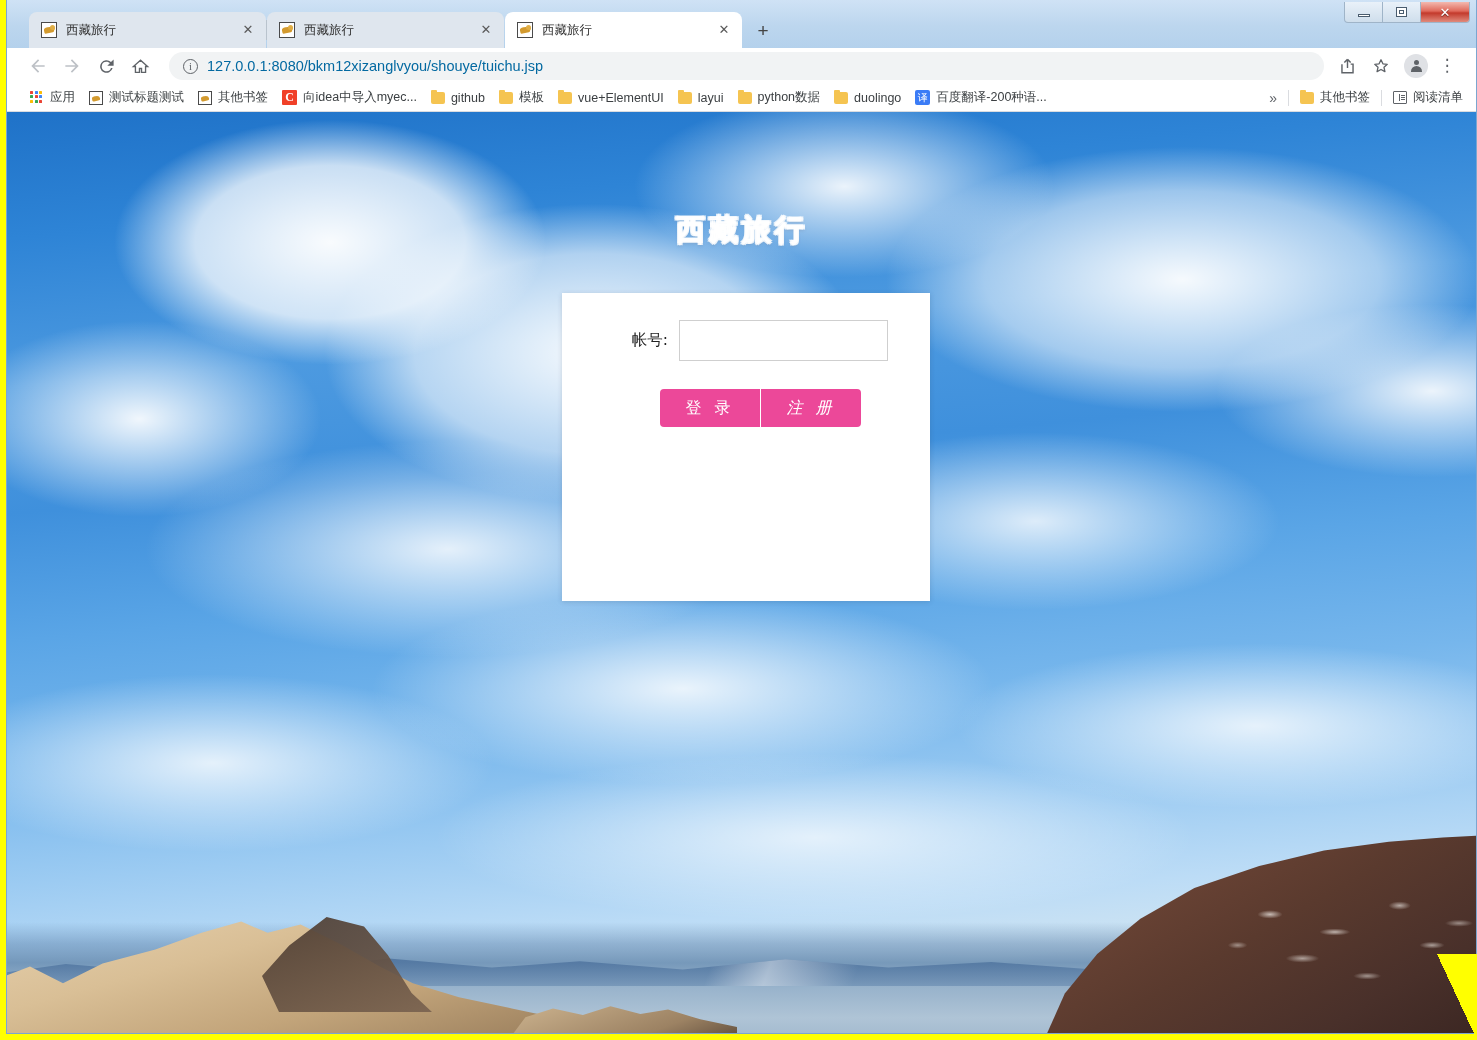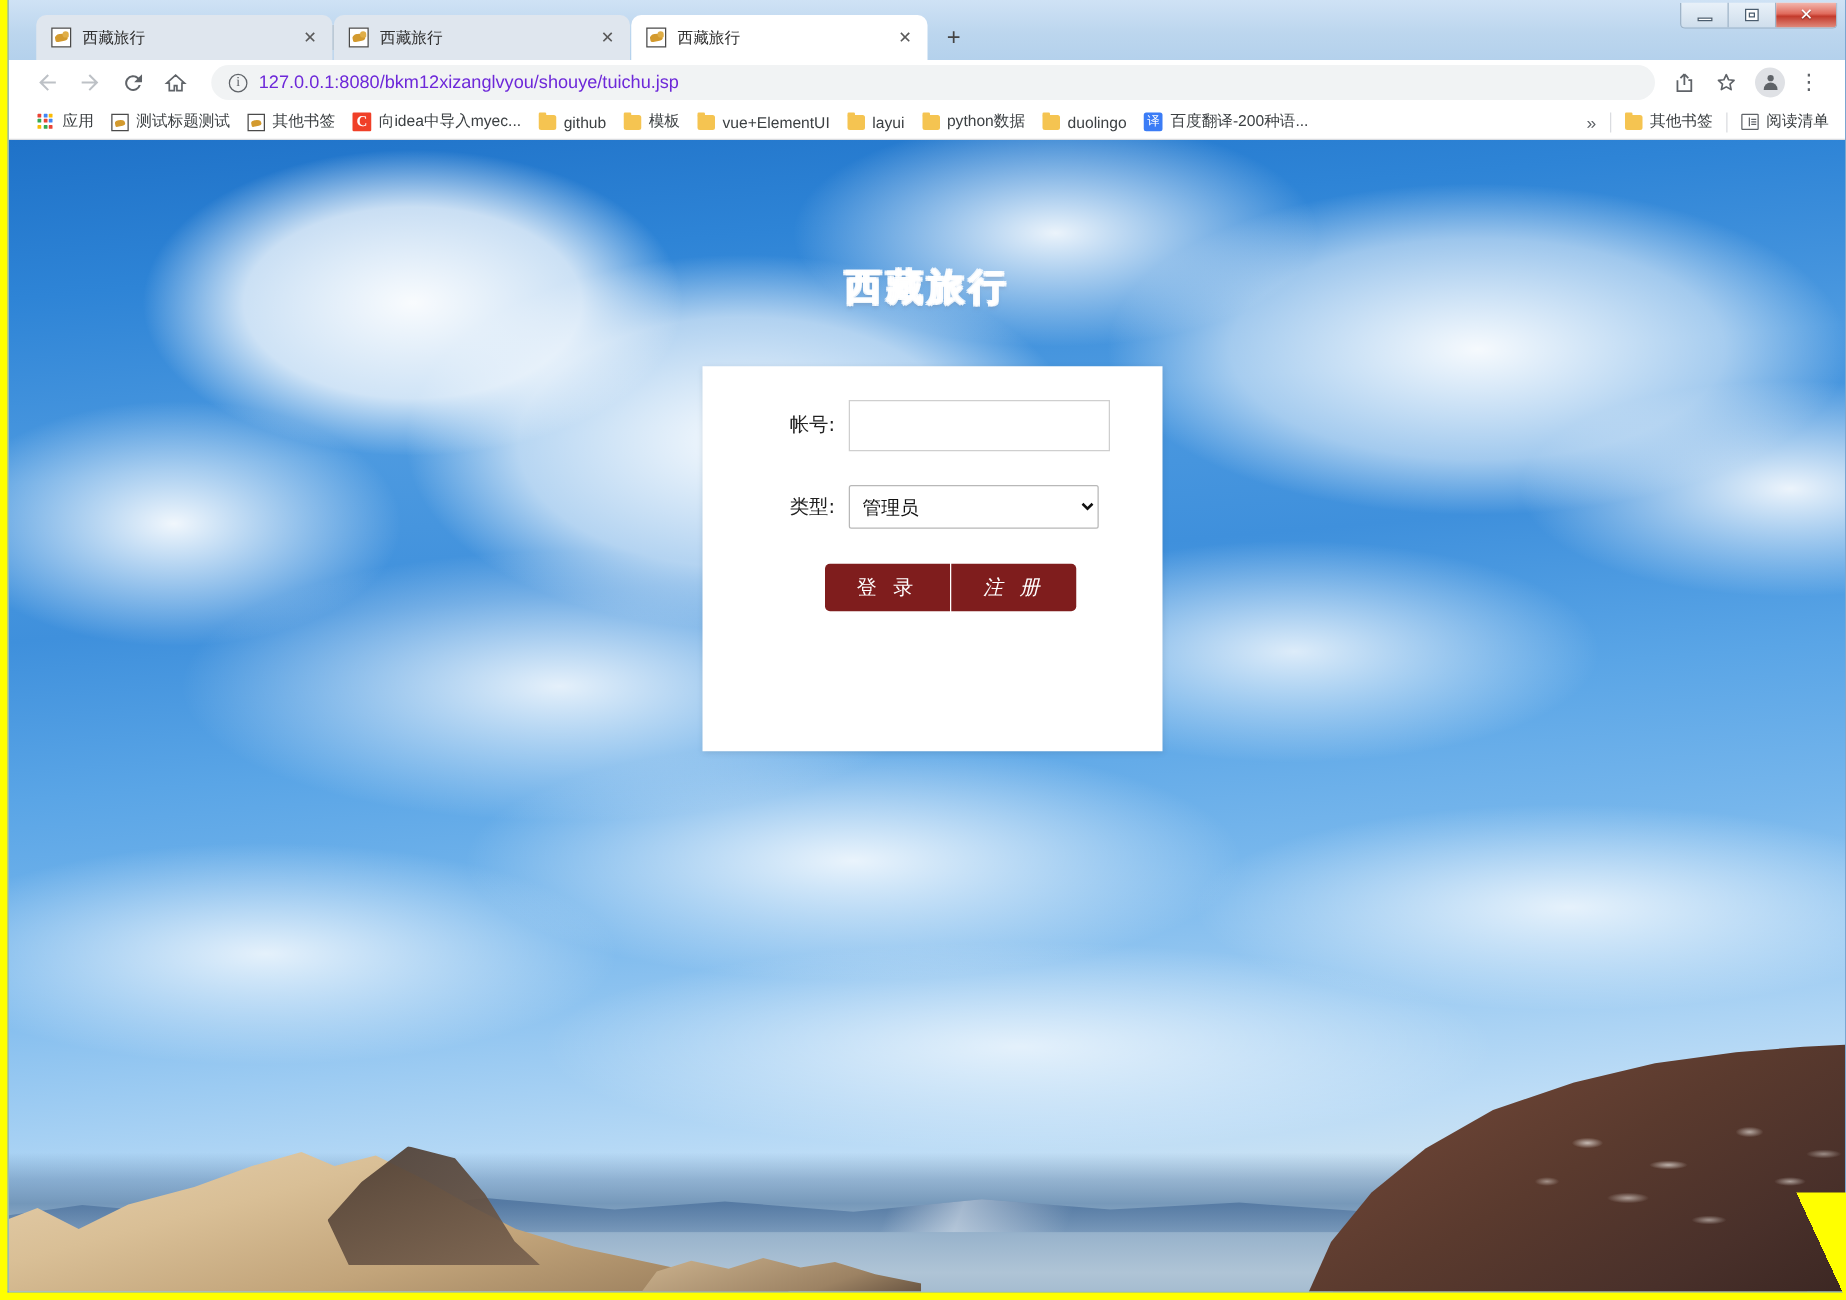--- a/index.html
+++ b/index.html
@@ -183,21 +183,21 @@
     background: #f1f3f4;
     border-radius: 14px;
     display: flex;
     align-items: center;
     padding: 0 14px;
     margin: 0 8px 0 10px;
     min-width: 0;
   }
   #omnibox-url {
     font-size: 14.5px;
-    color: #6d28d9;
+    color: #0369a1;
     white-space: nowrap;
     overflow: hidden;
     text-overflow: ellipsis;
     margin-left: 9px;
   }
   .info-circle {
     width: 15px; height: 15px;
     border: 1.4px solid #5f6368;
     border-radius: 50%;
     color: #5f6368;
@@ -499,21 +499,21 @@
   }
   #button-row {
     display: flex;
     margin-top: 28px;
     padding-left: 98px;
   }
   .form-button {
     height: 38px;
     width: 100px;
     border: none;
-    background: #7f1d1d;
+    background: #ec4899;
     color: #ffffff;
     font-size: 16px;
     letter-spacing: 4px;
     cursor: pointer;
     font-family: "DejaVu Sans", "Liberation Sans", sans-serif;
     padding-left: 6px;
   }
   #btn-login { border-radius: 4px 0 0 4px; }
   #btn-register { border-radius: 0 4px 4px 0; margin-left: 1px; font-style: italic; }
 </style>
@@ -699,24 +699,20 @@
       <div id="site-title">西藏旅行</div>
 
       <div id="login-card">
 
         <div class="form-row">
           <label class="form-label">帐号:</label>
           <input class="form-input" type="text" placeholder="" style="">
         </div>
 
 
-        <div class="form-row">
-          <label class="form-label">类型:</label>
-          <select class="form-select"><option>管理员</option><option>用户</option></select>
-        </div>
 
         <div id="button-row">
           <button id="btn-login" class="form-button">登 录</button>
           <button id="btn-register" class="form-button">注 册</button>
         </div>
       </div>
     </div>
   </div>
   <div id="corner-wedge"></div>
 </div>

